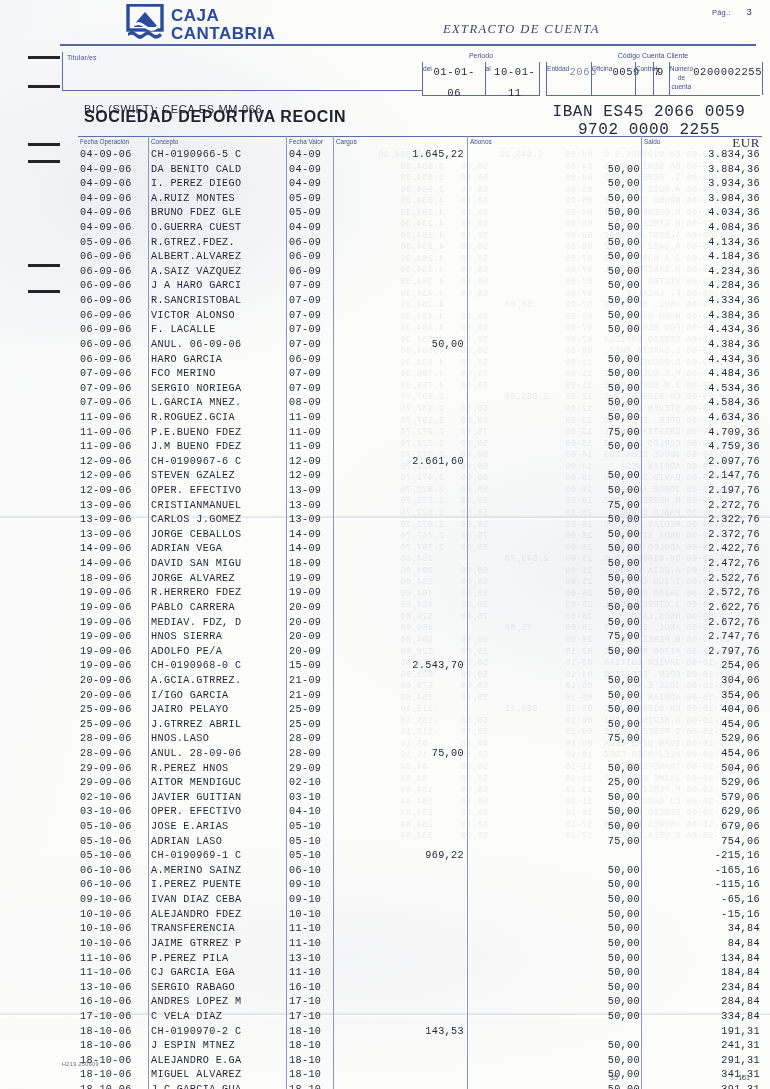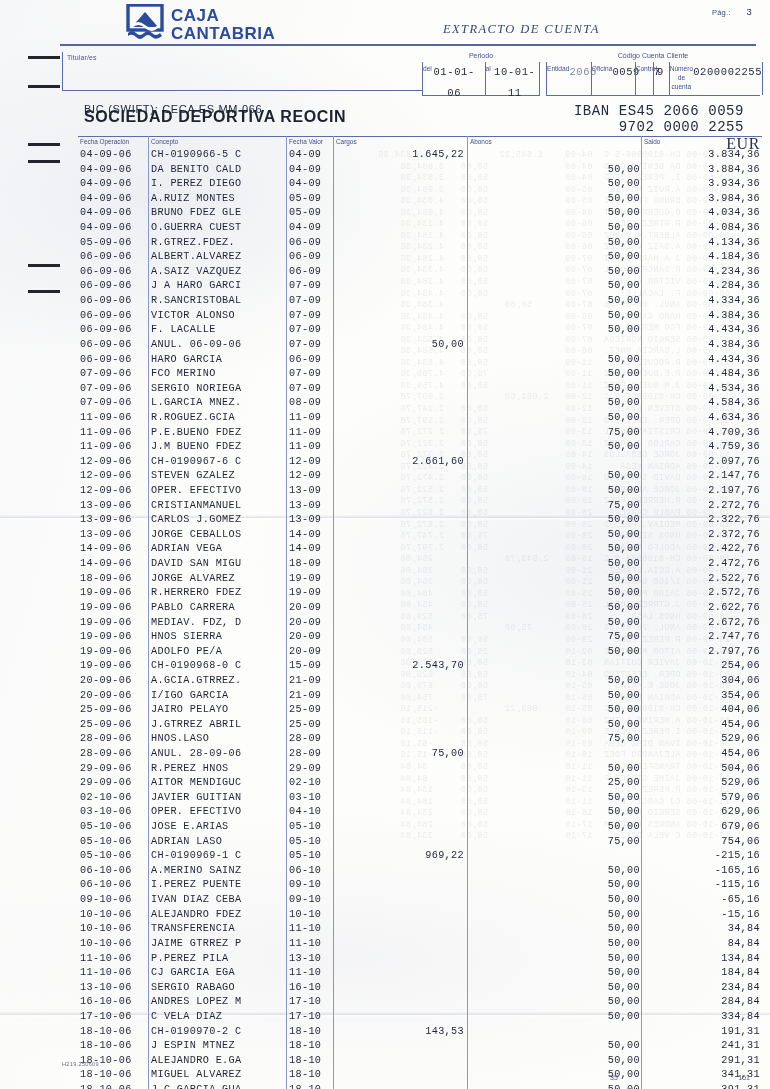--- a/index.html
+++ b/index.html
@@ -197,26 +197,26 @@
     text-align: center;
     font-family: "Liberation Mono", monospace;
     font-size: 10.5px;
     color: #1f2538;
     letter-spacing: .6px;
     line-height: 21px;
   }
   .cell .vl.gray { color: #7d87b0; }
   .iban {
     position: absolute;
-    left: 530px;
+    left: 542px;
     top: 103px;
     width: 214px;
-    text-align: right;
+    text-align: center;
     font-family: "Liberation Mono", monospace;
-    font-size: 14px;
+    font-size: 16px;
     color: #242a3f;
     letter-spacing: .55px;
   }
 
   
   .table {
     position: absolute;
     left: 78px;
     top: 136px;
     width: 684px;
@@ -237,21 +237,21 @@
     position: absolute;
     top: 0;
     width: 1.1px;
     background: #8b97c4;
   }
   .eur {
     position: absolute;
     right: 2px;
     top: -2px;
     font-family: "Liberation Serif", serif;
-    font-size: 16px;
+    font-size: 13px;
     color: #2b3250;
     letter-spacing: .6px;
   }
   .rows {
     position: relative;
     font-family: "Liberation Mono", monospace;
     font-size: 10.2px;
     color: #1f2436;
     letter-spacing: .35px;
   }

